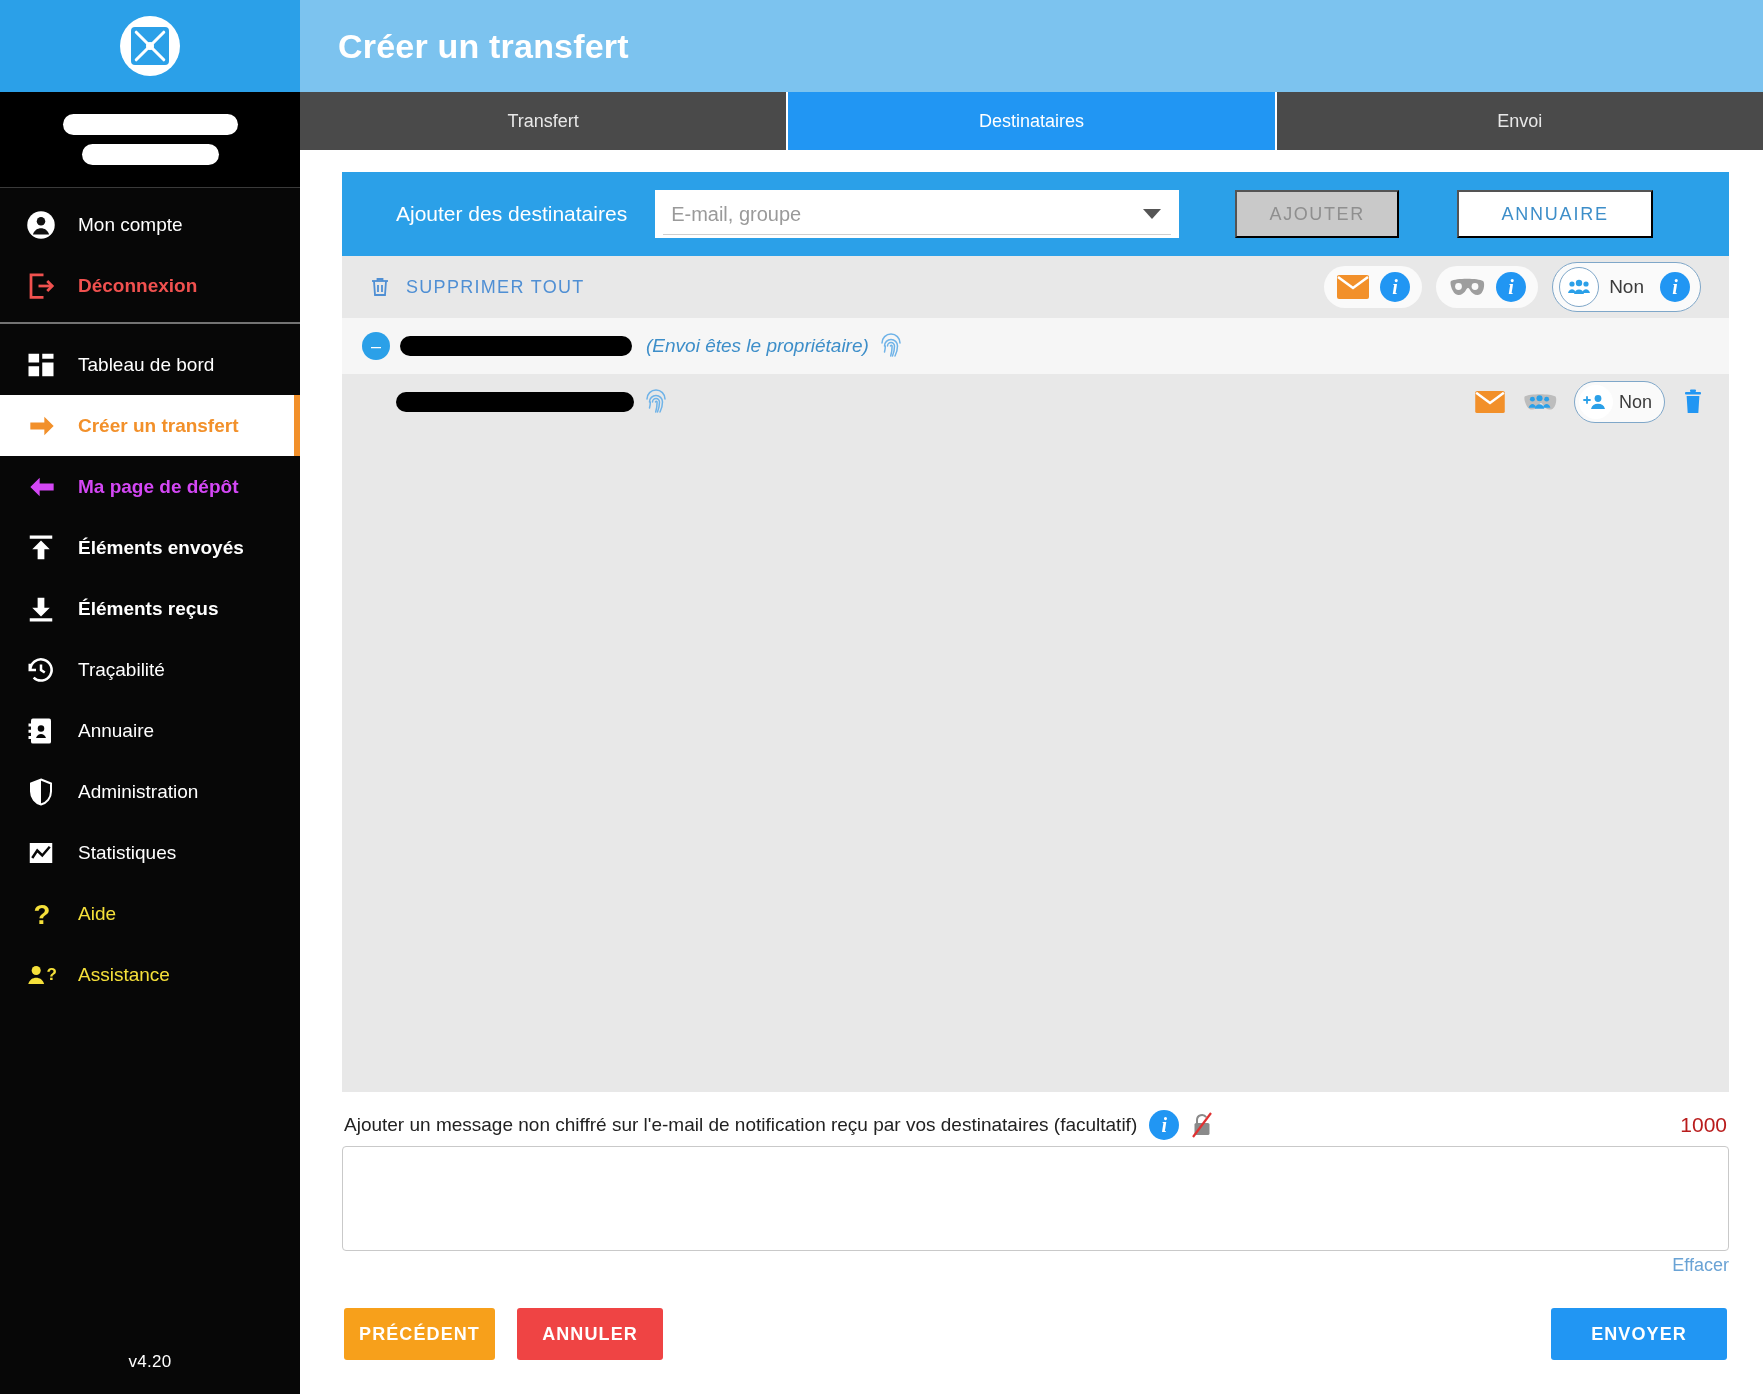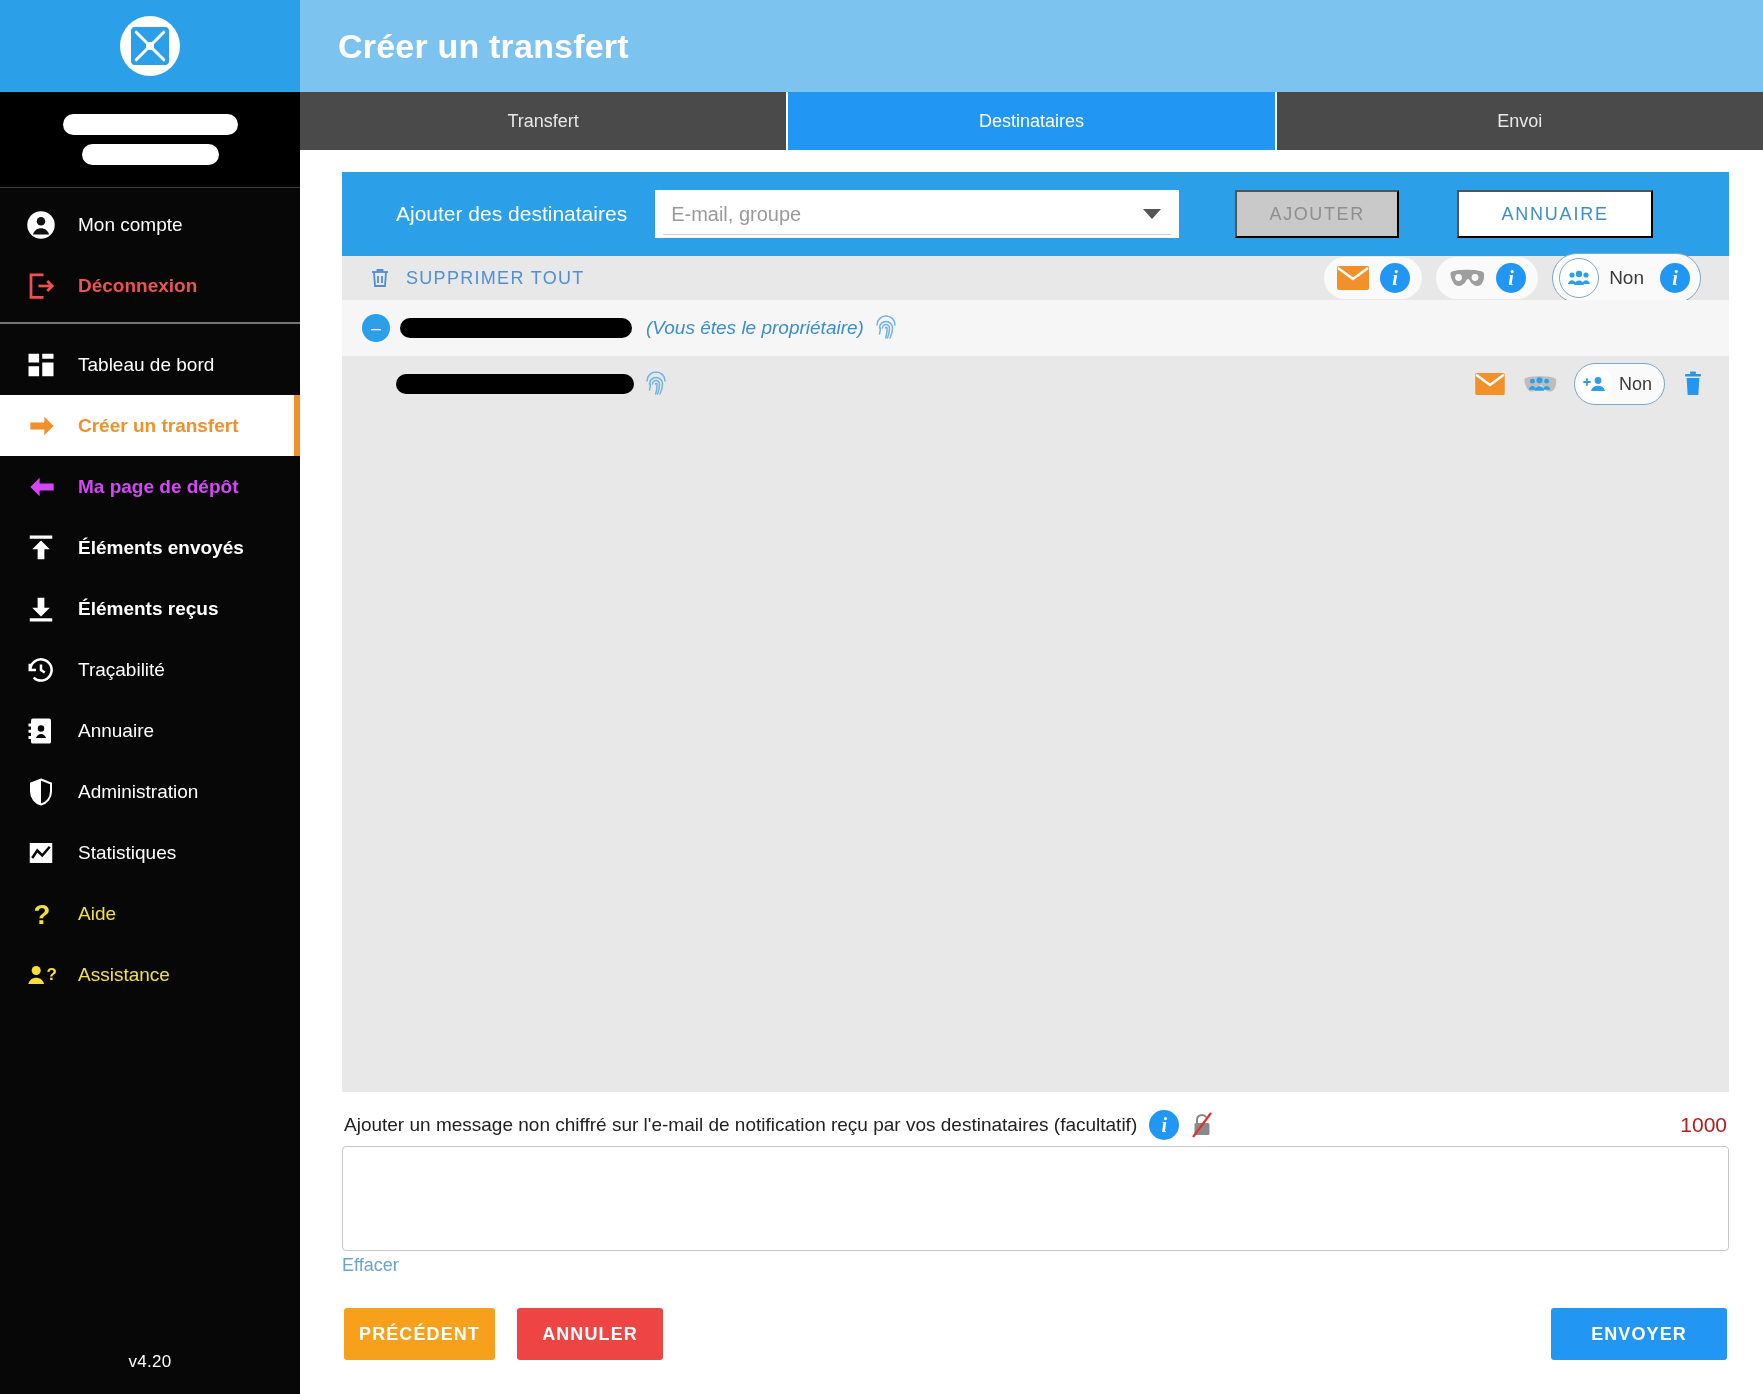--- a/index.html
+++ b/index.html
@@ -122,21 +122,21 @@
   }
   .btn-annuaire {
     width: 196px; height: 48px; background:#ffffff; color:#3d8ec9;
     display:flex; align-items:center; justify-content:center;
     font-size: 18px; letter-spacing: 1.8px; cursor:pointer; margin-left: 30px;
   }
 
   
   .recip-panel { background:#e8e8e8; flex:1; display:flex; flex-direction:column; min-height:0; }
   .toolbar {
-    height: 44px; display:flex; align-items:center; padding: 0 28px 0 26px;
+    height: 62px; display:flex; align-items:center; padding: 0 28px 0 26px;
   }
   .supp-all { display:flex; align-items:center; gap: 14px; cursor:pointer; }
   .supp-all .txt { color:#4f8fd4; font-size: 18px; letter-spacing:1.3px; font-weight:500; }
   .spacer { flex:1; }
   .pill {
     display:flex; align-items:center; gap:10px; background:#fafafa;
     border-radius: 30px; padding: 6px 12px; margin-left: 14px;
   }
   .pill.outlined { border: 1.5px solid #7fa7c9; background:#fafafa; padding: 4px 10px 4px 6px; }
   .chip-circle {
@@ -182,21 +182,21 @@
   .msg-label-row {
     display:flex; align-items:center; padding: 18px 2px 6px 2px; gap:12px;
   }
   .msg-label { font-size: 19px; color:#222; }
   .counter { margin-left:auto; font-size: 21px; color:#b91c1c; }
   .msg-box {
     width: 100%; height: 105px; border: 1px solid #c9c9c9; border-radius: 4px;
     background:#ffffff; resize:none; padding: 10px; font-size:16px;
     font-family:"Liberation Sans", sans-serif; position:relative;
   }
-  .effacer-row { display:flex; padding-top: 4px; }
+  .effacer-row { display:flex; justify-content:flex-end; padding-top: 4px; }
   .effacer { color:#6aa3d5; font-size: 18px; cursor:pointer; }
 
   .footer {
     display:flex; align-items:center; padding: 32px 2px 34px 2px;
   }
   .btn {
     height: 52px; border:none; color:#ffffff; font-size: 18px; letter-spacing:1.1px;
     font-weight:bold; border-radius: 3px; cursor:pointer;
     font-family:"Liberation Sans", sans-serif;
   }
@@ -453,21 +453,21 @@
             <span class="non">Non</span>
             <span class="info-i">i</span>
           </div>
         </div>
 
         <div class="rows">
 
           <div class="r-row owner">
             <span class="minus-circle">–</span>
             <span class="redact-email re1"></span>
-            <span class="owner-note">(Vous êtes le propriétaire)</span>
+            <span class="owner-note">(Envoi êtes le propriétaire)</span>
             <span class="fp">
               <svg class="i" width="24" height="28" viewBox="0 0 24 28" fill="none" stroke="#6fb3e8" stroke-width="1.5" stroke-linecap="round">
                   <path d="M3 11a9 9 0 0 1 18 0"></path>
                   <path d="M5.5 14a6.5 6.5 0 0 1 13 0c0 4-1 7-2.5 10"></path>
                   <path d="M8.5 14a3.5 3.5 0 0 1 7 0c0 4-.8 7-2 10"></path>
                   <path d="M11.5 14a.8.8 0 0 1 1.6 0c0 4-.5 7-1.4 10"></path>
                   <path d="M5.5 20c.6-2 .8-4 .8-6"></path>
                 </svg>
             </span>
           </div>

